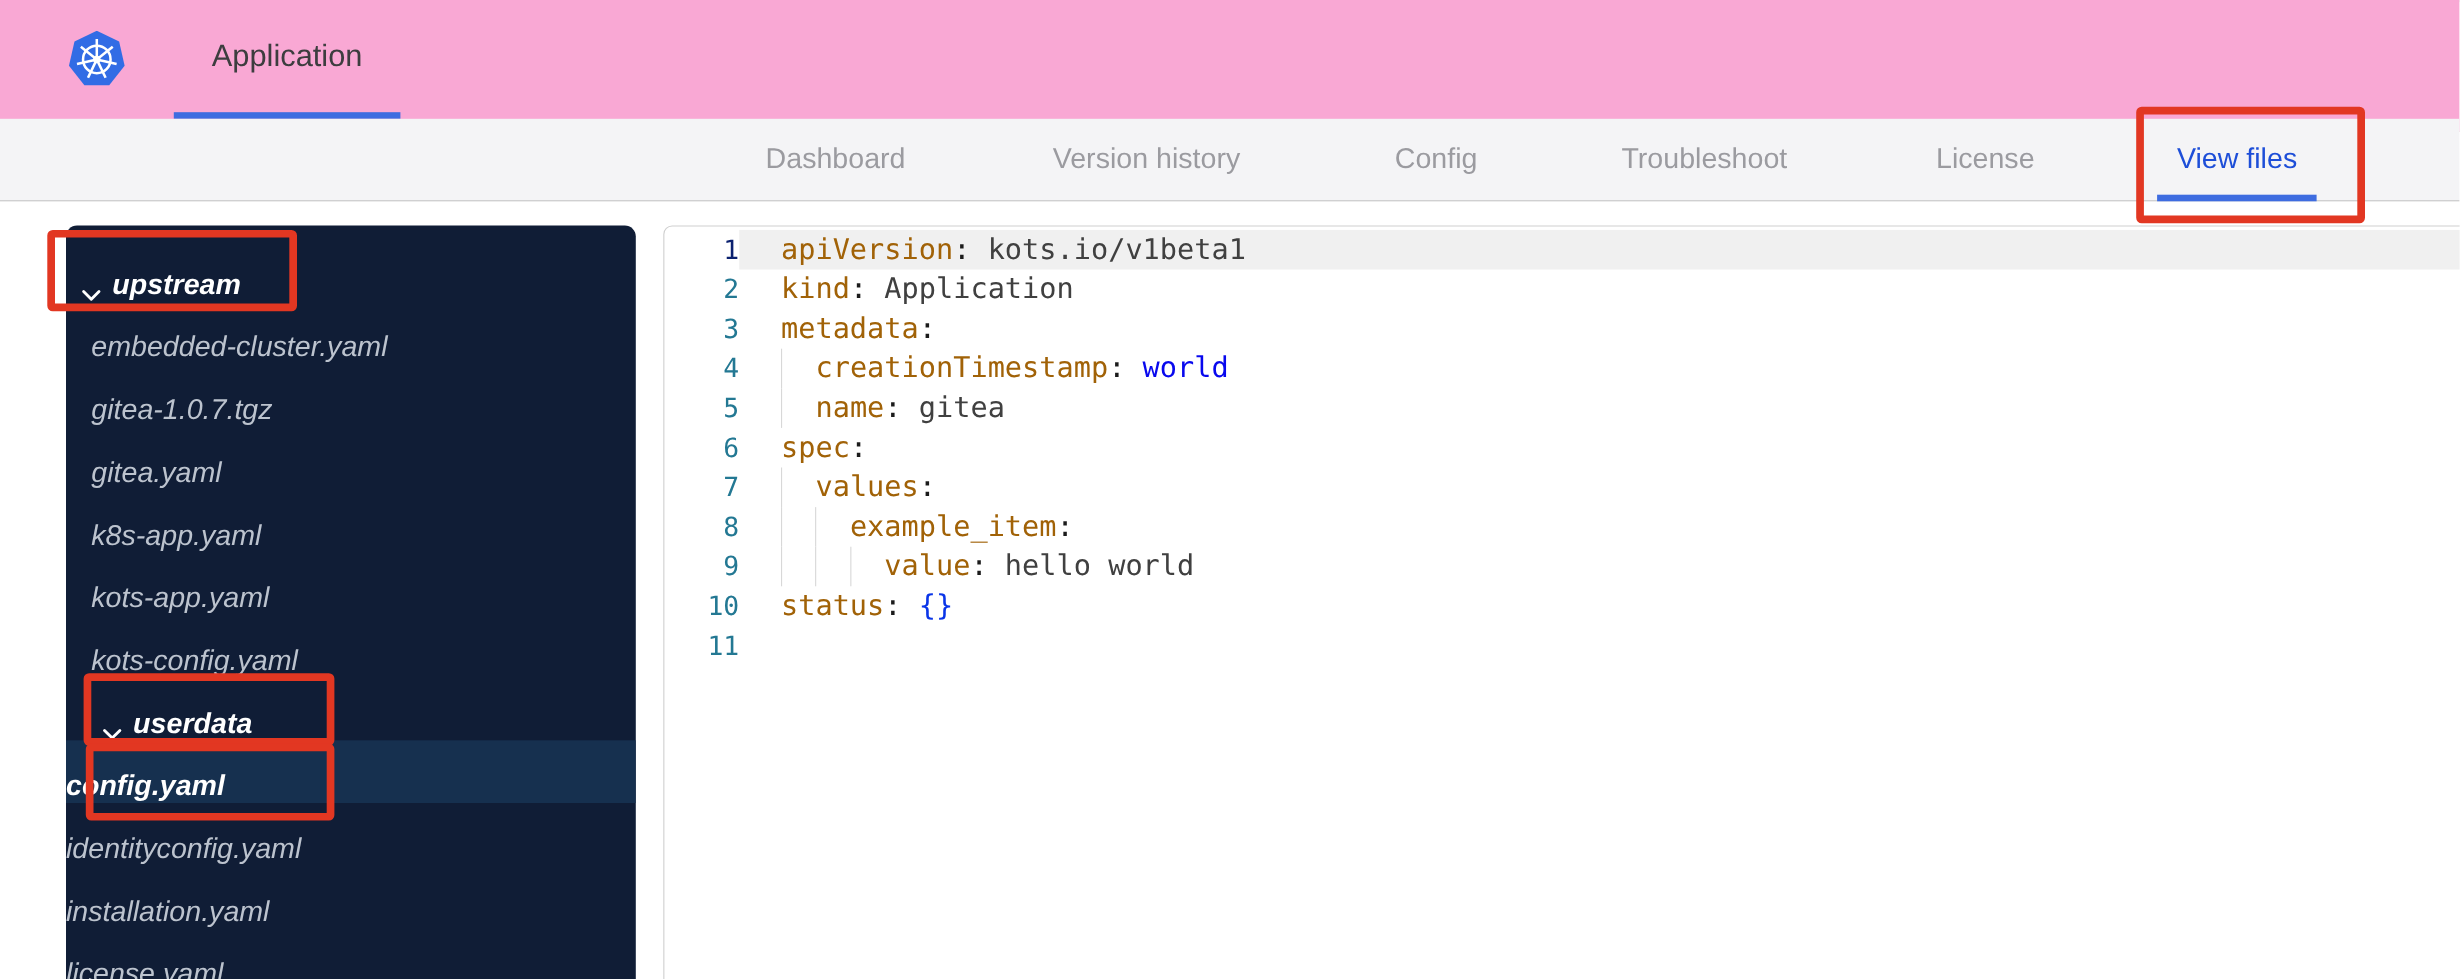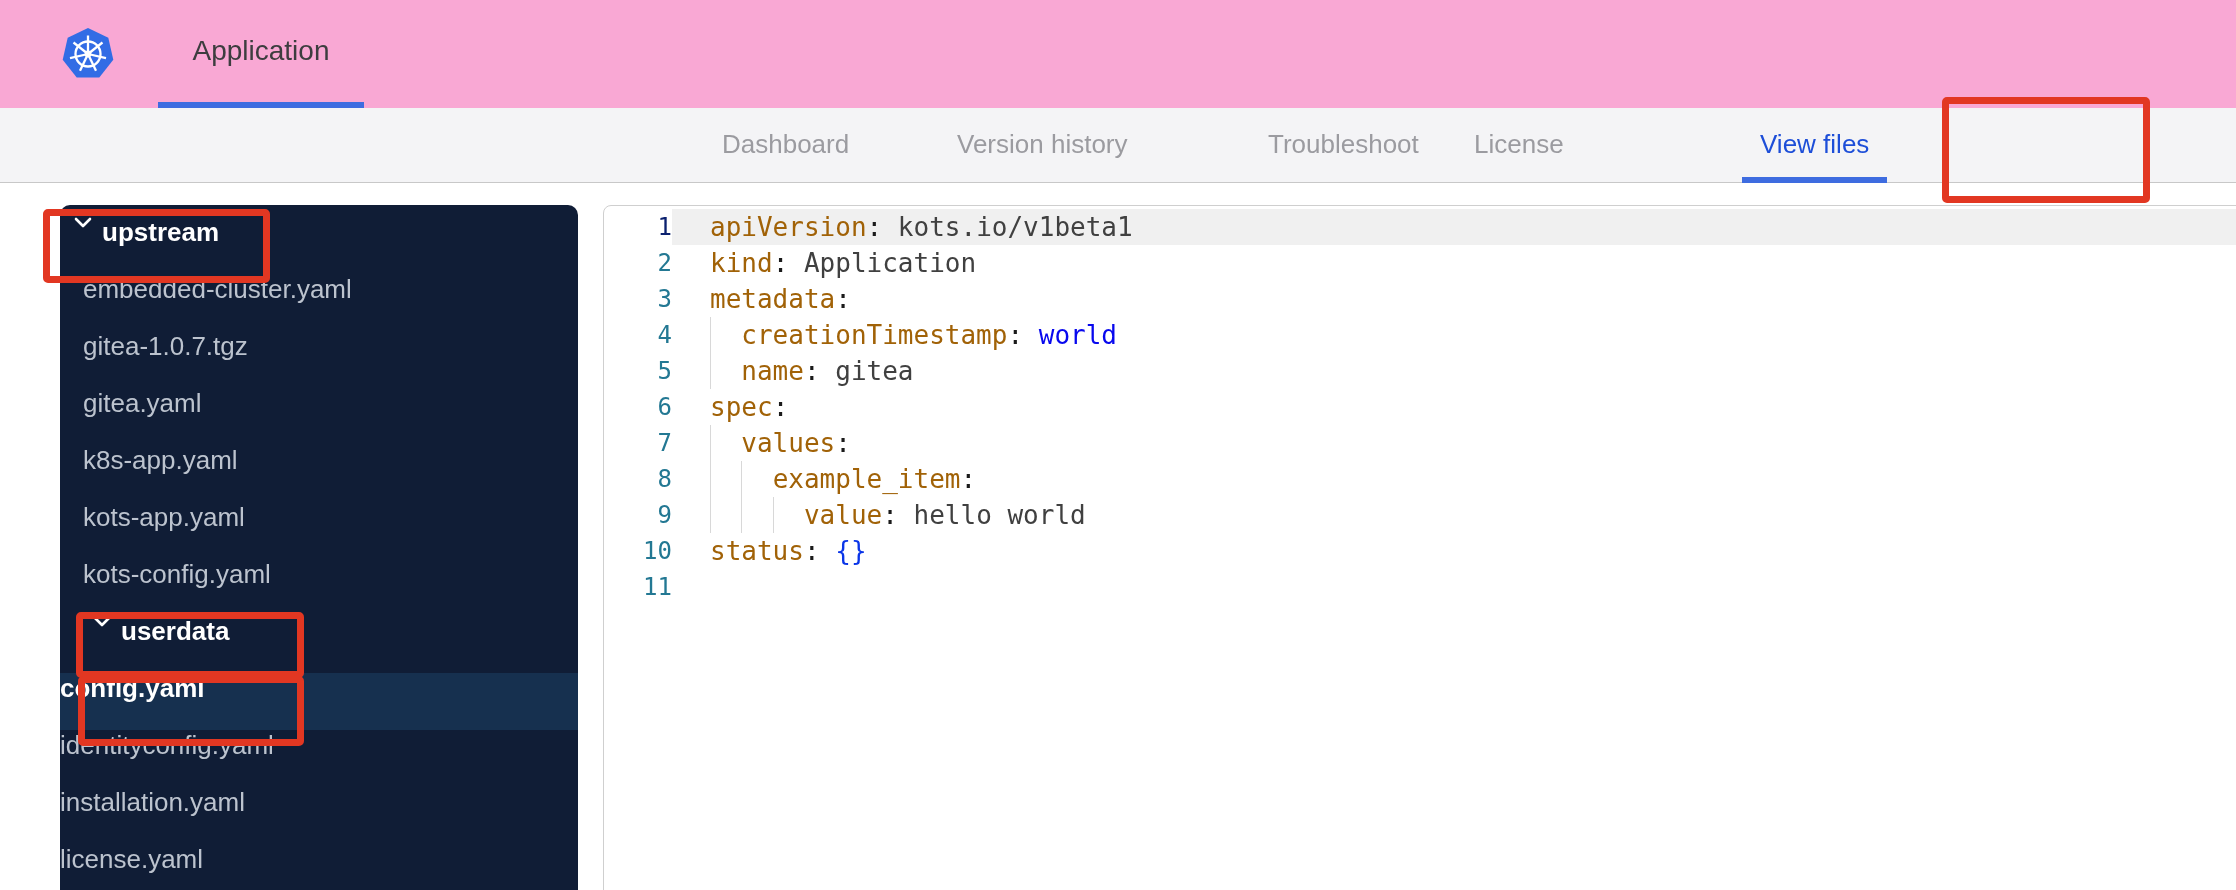--- a/index.html
+++ b/index.html
@@ -14,32 +14,32 @@
   .topnav{position:absolute;left:0;top:0;width:2236px;height:120px;background:#f9a8d4;border-bottom:1px solid #dcdcdc;box-sizing:border-box;}
   .logo{position:absolute;left:62px;top:28px;width:52px;height:52px;}
   .pri-tabs{position:absolute;left:0;top:0;height:108px;width:100%;}
   .pri-tab{position:absolute;top:0;height:108px;display:flex;align-items:center;justify-content:center;
     font-size:28px;color:#474747;box-sizing:border-box;cursor:pointer;}
   .pri-tab:nth-child(1){left:158px;width:206px;border-bottom:6px solid #3e6ce0;color:#3d3d3f;}
   .pri-tab:nth-child(2){left:396px;width:270px;}
   
   .subnav{position:absolute;left:0;top:108px;width:2236px;height:75px;background:#f4f4f6;border-bottom:1px solid #c8c8c8;box-sizing:border-box;}
   .sub-tab{position:absolute;top:0;height:75px;line-height:73px;padding:0 18px;font-size:26px;color:#9b9ba0;box-sizing:border-box;cursor:pointer;}
-  .sub-tab:nth-child(1){left:704px;}
+  .sub-tab:nth-child(1){left:678px;}
   .sub-tab:nth-child(2){left:939px;}
   .sub-tab:nth-child(3){left:1250px;}
   .sub-tab:nth-child(4){left:1456px;}
   .sub-tab:nth-child(5){left:1742px;}
   .sub-tab:nth-child(6){left:1961px;}
   .sub-tab.active{color:#1d4ed8;border-bottom:6px solid #3e6ce0;}
   
   .sidebar{position:absolute;left:60px;top:205px;width:518px;height:685px;background:#101d36;
     border-radius:10px 10px 0 0;overflow:hidden;}
   .tree{padding-top:12px;}
-  .tree-row{height:57px;display:flex;align-items:flex-start;font-size:26px;color:#bcc3ce;box-sizing:border-box;cursor:pointer;}
+  .tree-row{height:57px;display:flex;align-items:flex-end;font-size:26px;color:#bcc3ce;box-sizing:border-box;cursor:pointer;font-style:italic;}
   .tree-row.folder{color:#ffffff;font-weight:bold;}
   .tree-row.selected{background:#16304f;color:#ffffff;font-weight:bold;}
   .tree-row .chev{display:inline-flex;margin-right:10px;}
   .lvl0.folder{padding-left:14px;}
   .lvl1.file{padding-left:23px;}
   .lvl1.folder{padding-left:33px;}
   .lvl2.file{}
   
   .editor-card{position:absolute;left:603px;top:205px;width:1640px;height:700px;background:#ffffff;
     border:1px solid #cfcfcf;border-radius:8px 0 0 0;box-sizing:border-box;padding-top:3px;overflow:hidden;}
@@ -83,20 +83,21 @@
     <circle cx="26" cy="26" r="3.4" fill="#ffffff"></circle>
   </svg>
   <div class="pri-tabs" id="primary-tabs">
       <div class="pri-tab active">Application</div>
     </div>
 </div>
 
 <div class="subnav" id="sub-tabs">
     <div class="sub-tab">Dashboard</div>
     <div class="sub-tab">Version history</div>
+    <div class="sub-tab">Config</div>
     <div class="sub-tab">Troubleshoot</div>
     <div class="sub-tab">License</div>
     <div class="sub-tab active">View files</div>
   </div>
 
 <div class="sidebar">
   <div class="tree" id="file-tree">
       <div class="tree-row folder lvl0">
         <svg width="18" height="11" class="chev">
           <polyline points="2,2 9,9 16,2" fill="none" stroke="#ffffff" stroke-width="2.6" stroke-linecap="round" stroke-linejoin="round"></polyline>

